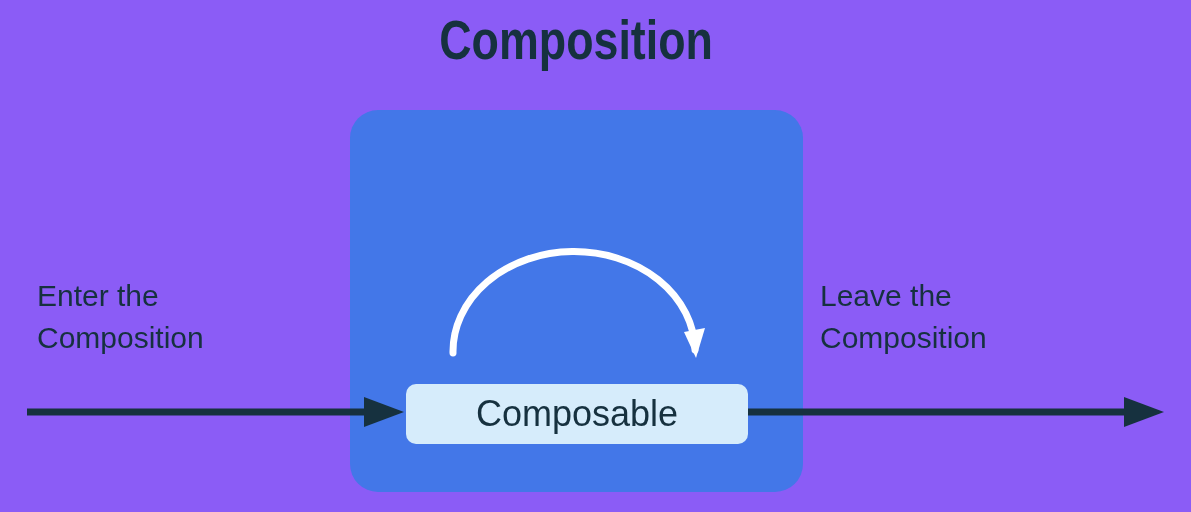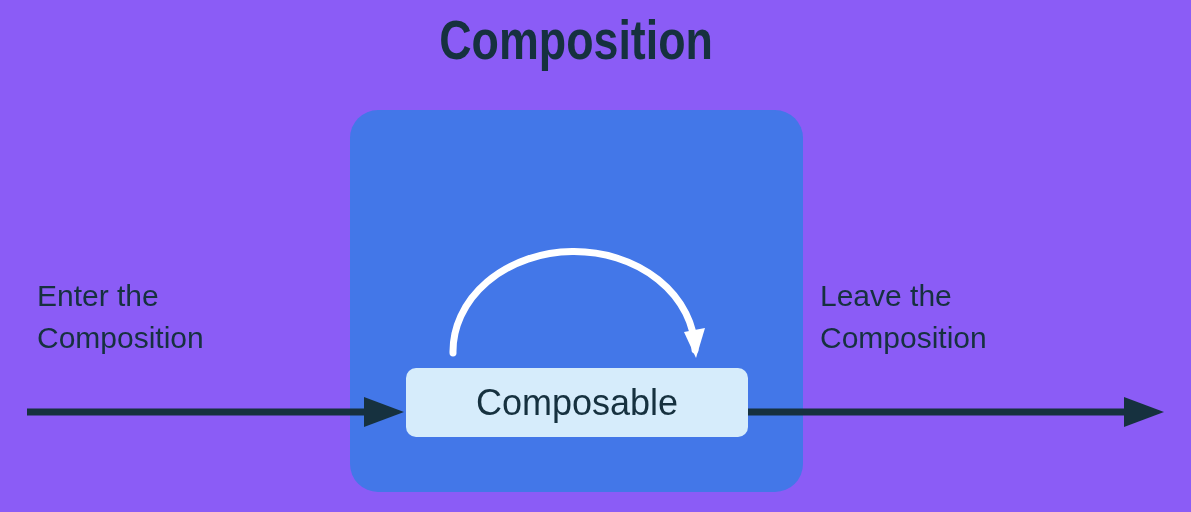--- a/index.html
+++ b/index.html
@@ -48,23 +48,23 @@
     top: 146px;
     width: 453px;
     text-align: center;
     color: #ffffff;
     font-size: 34px;
     line-height: 45px;
   }
   .composable-box {
     position: absolute;
     left: 406px;
-    top: 368px;
+    top: 384px;
     width: 342px;
-    height: 69px;
+    height: 60px;
     background: #D6ECFB;
     border-radius: 10px;
     display: flex;
     align-items: center;
     justify-content: center;
   }
   .composable-box .label {
     font-size: 36px;
     line-height: 36px;
   }

